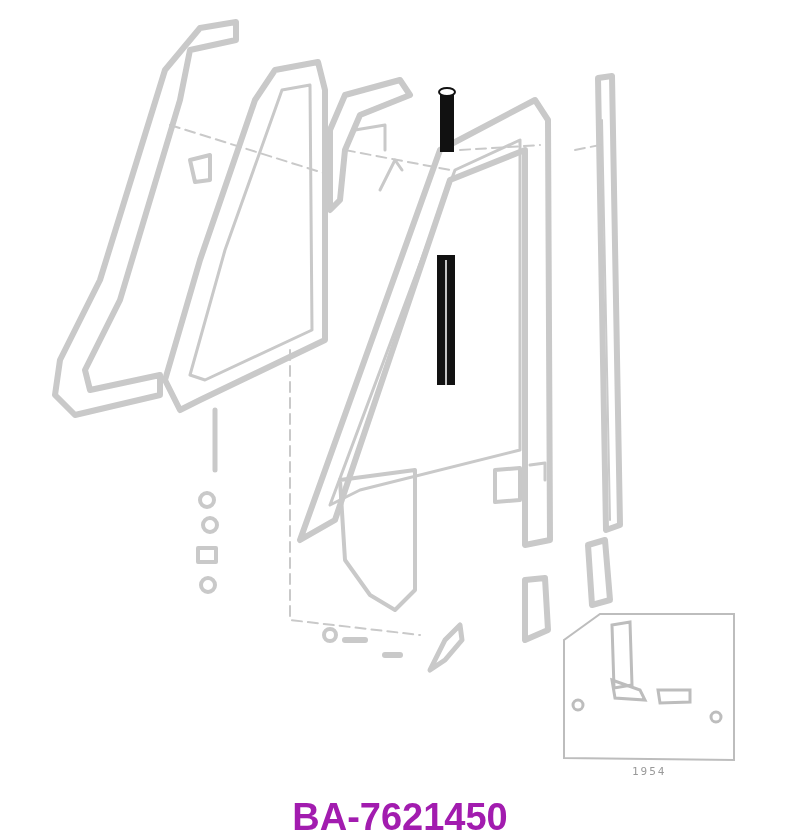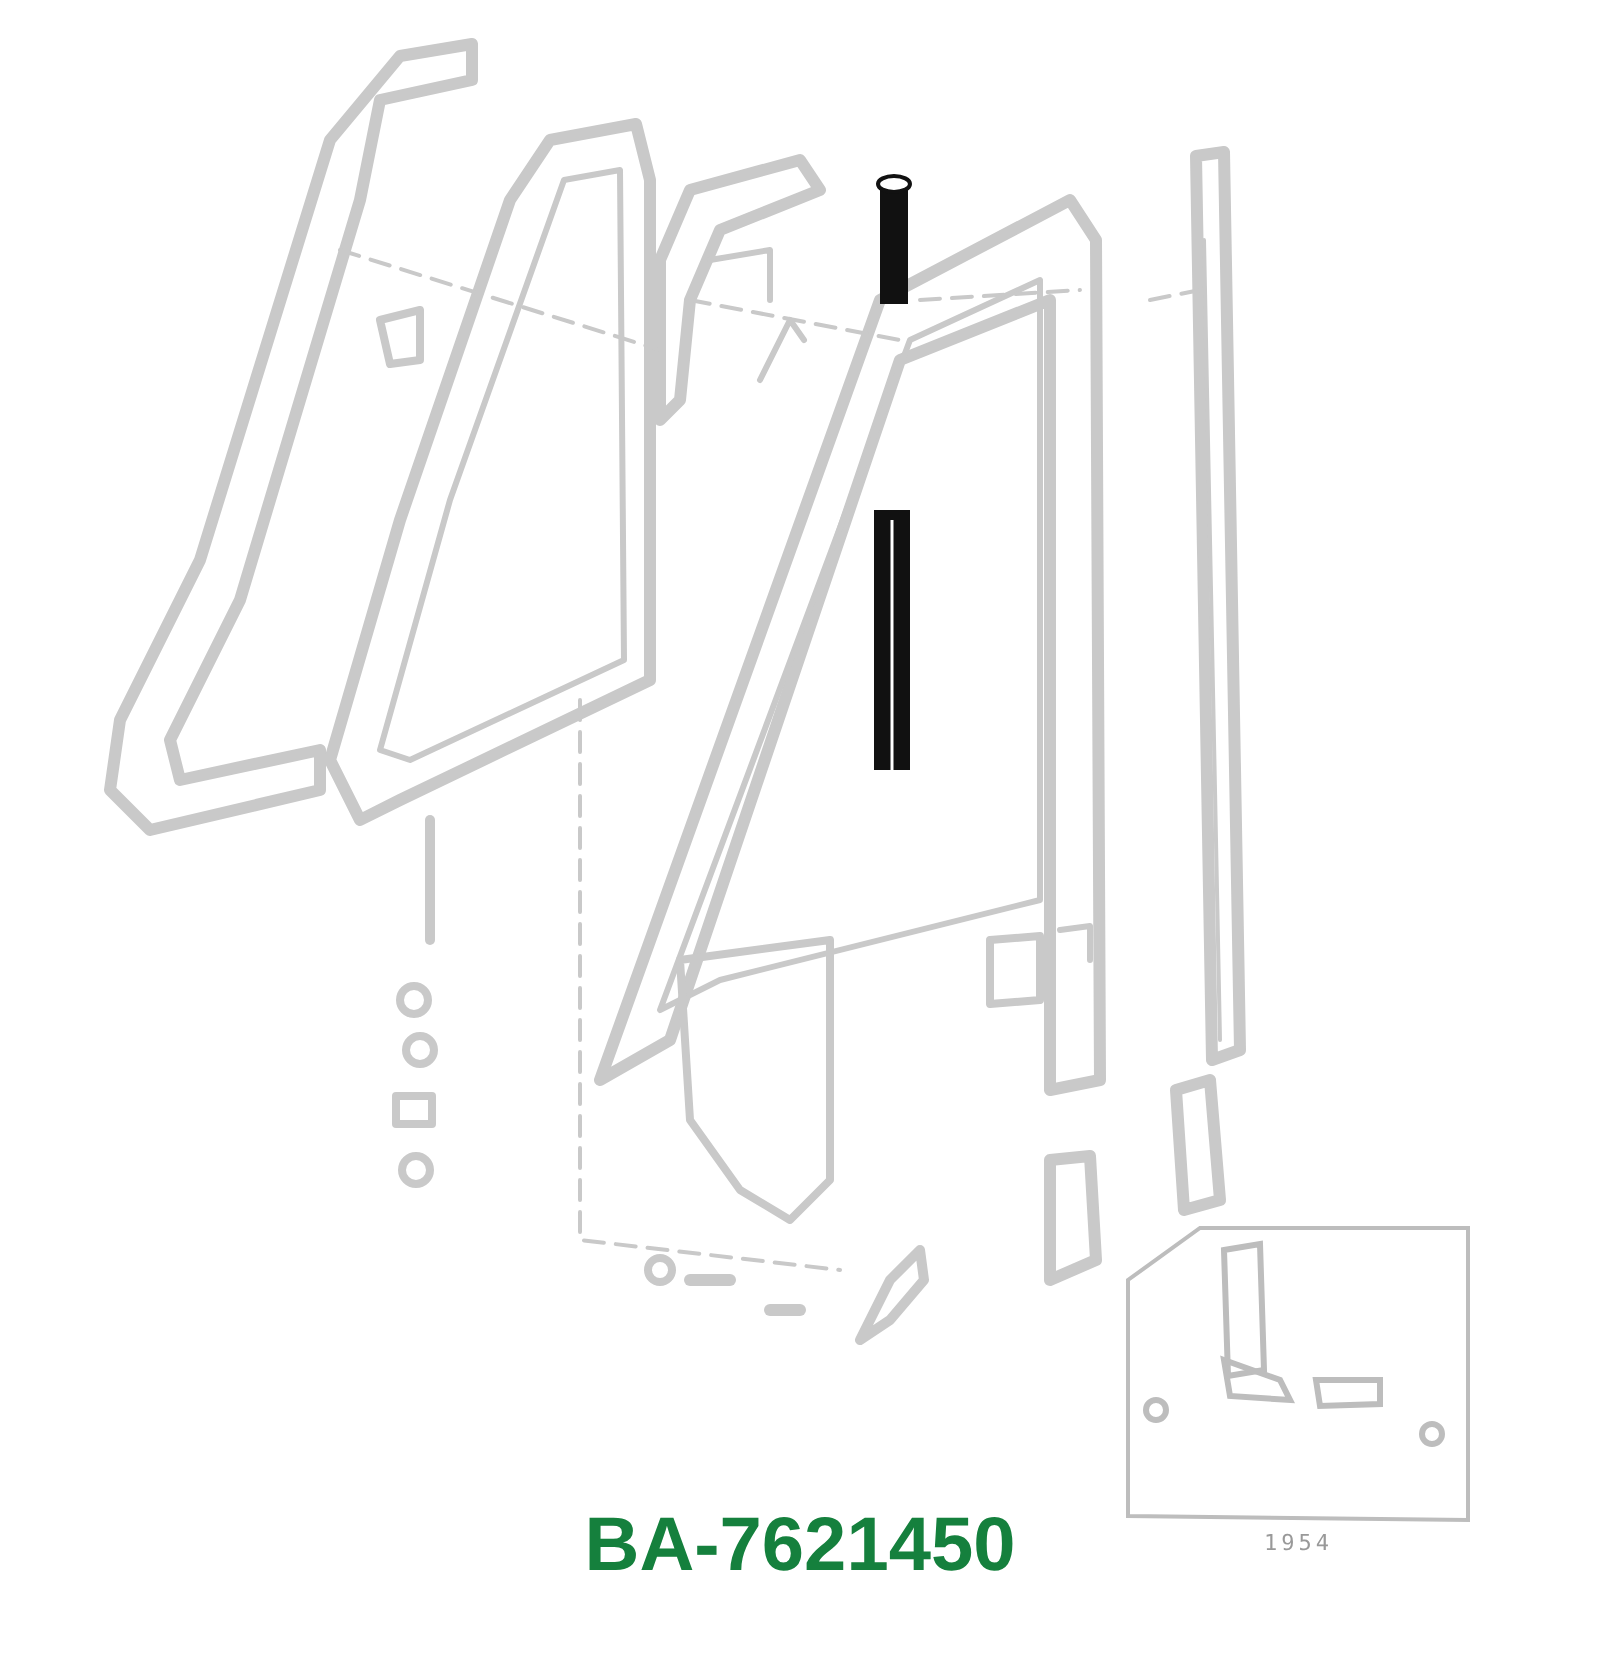--- a/index.html
+++ b/index.html
@@ -1,18 +1,18 @@
 <!DOCTYPE html>
 <html><head>
 <meta charset="utf-8">
 <style>
   html, body { margin:0; padding:0; background:#ffffff; }
   body { width:800px; height:840px; position:relative; overflow:hidden; font-family:"Liberation Sans", sans-serif; }
   #diagram { position:absolute; left:0; top:0; width:800px; height:790px; }
-  .caption { position:absolute; left:0; width:800px; top:752px; text-align:center; font-family:"Liberation Sans", sans-serif; font-weight:bold; font-size:38px; color:#15803d; letter-spacing:0px; }
+  .caption { position:absolute; left:0; width:800px; top:796px; text-align:center; font-family:"Liberation Sans", sans-serif; font-weight:bold; font-size:38px; color:#a21caf; letter-spacing:0px; }
   .inset-year { font-family:"DejaVu Sans Mono", monospace; font-size:11px; fill:#999; letter-spacing:2px; }
 </style>
 </head>
 <body>
 
 <svg id="diagram" viewBox="0 0 800 790" xmlns="http://www.w3.org/2000/svg">
   <g fill="none" stroke="#c9c9c9" stroke-width="6" stroke-linejoin="round" stroke-linecap="round">
 
     <path d="M200 28 L236 22 L236 40 L190 50 L180 100 L120 300 L85 370 L90 390 L160 375 L160 395 L75 415 L55 395 L60 360 L100 280 L165 70 Z"></path>
 

